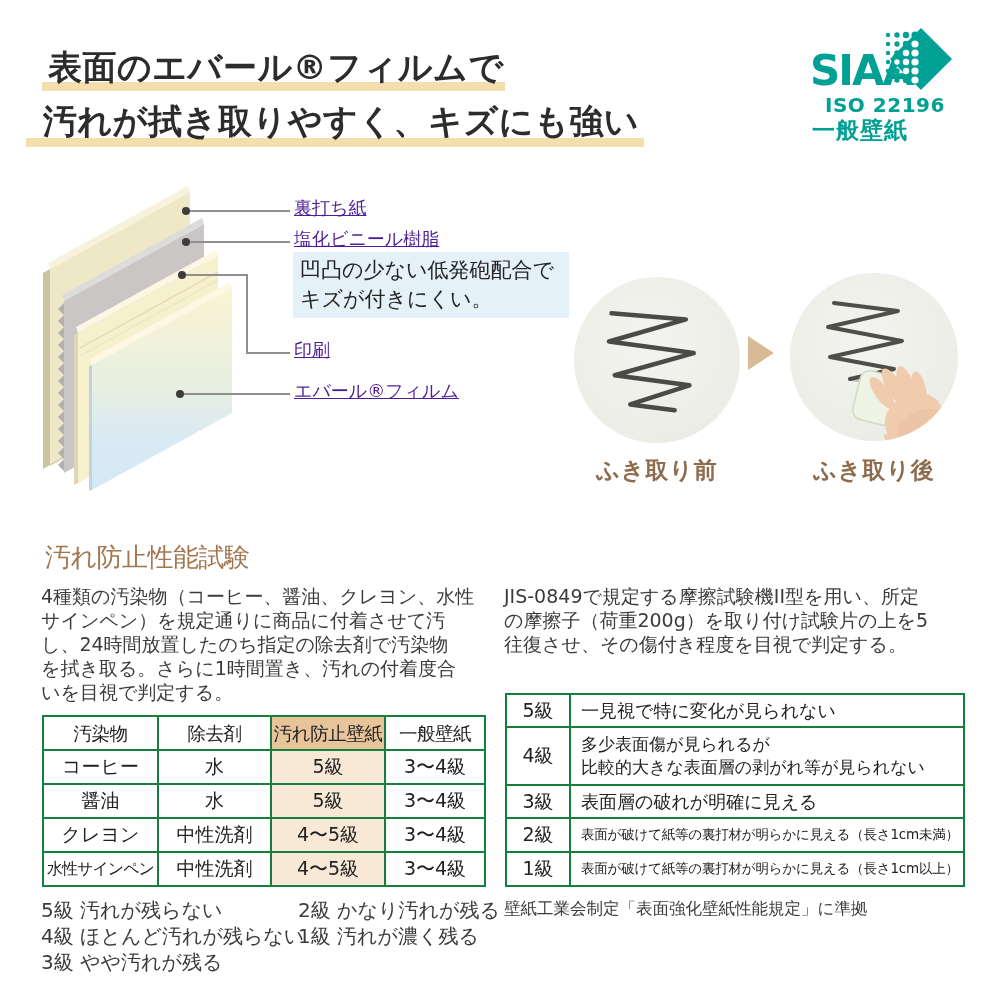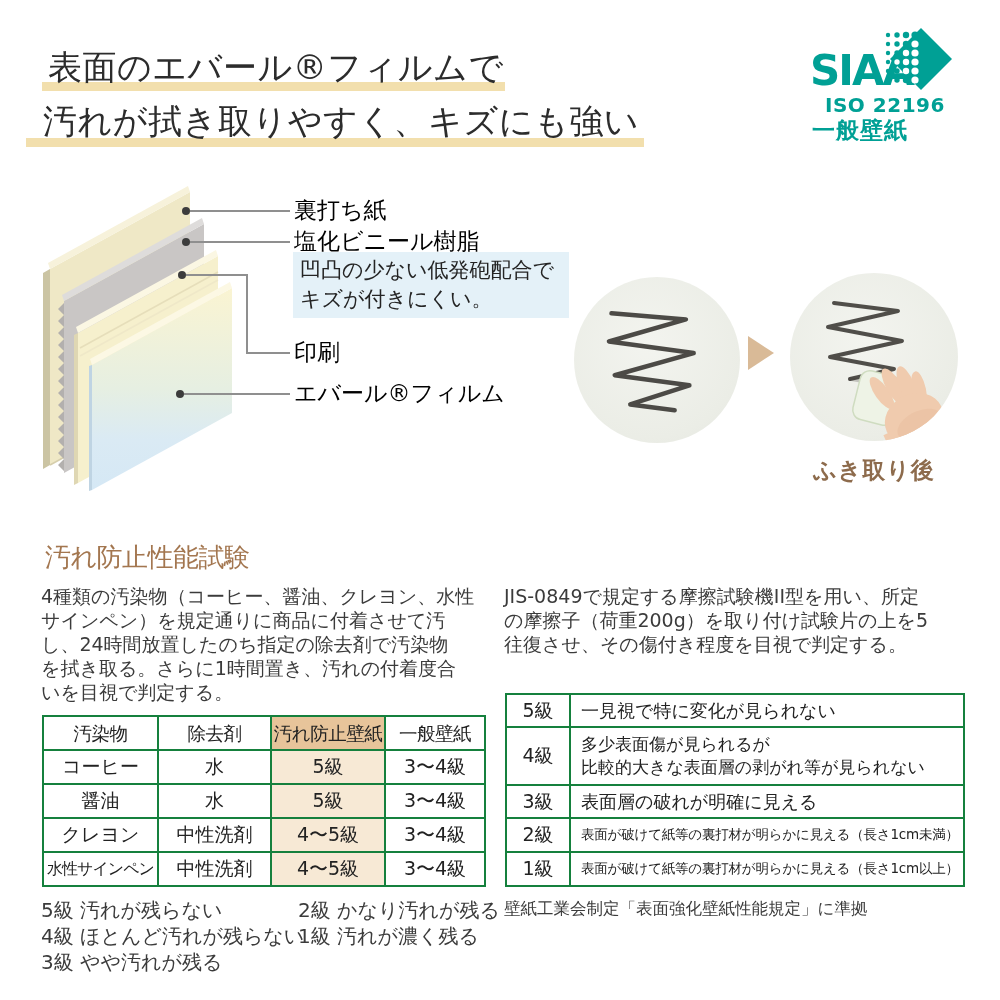--- a/index.html
+++ b/index.html
@@ -1,29 +1,29 @@
 <!DOCTYPE html>
 <html><head>
 <meta charset="utf-8">
 <style>
   html,body{margin:0;padding:0;background:#fff;}
   #canvas{position:relative;width:1000px;height:1000px;background:#ffffff;overflow:hidden;
           font-family:"DejaVu Sans","Liberation Sans",sans-serif;color:#333;}
   .abs{position:absolute;}
 
   
-  .title-line{font-size:34px;font-weight:normal;color:#2c2c2c;letter-spacing:0.5px;white-space:nowrap;z-index:2;}
+  .title-line{font-size:34px;font-weight:bold;color:#2c2c2c;letter-spacing:0.5px;white-space:nowrap;z-index:2;}
   .title-bar{height:9px;background:#F2DFAD;z-index:1;}
 
   .siaa-text{font-size:42px;font-weight:bold;color:#00A095;letter-spacing:-2px;line-height:1;z-index:1;}
   .siaa-iso{font-size:20px;font-weight:bold;color:#00A095;letter-spacing:0.5px;margin-left:12px;}
   .siaa-label{font-size:23px;font-weight:bold;color:#00A095;letter-spacing:1px;}
 
   
-  .diagram-label{font-size:23px;color:#000000;white-space:nowrap;line-height:1.2;}
+  .diagram-label{font-size:18px;color:#4c1d95;white-space:nowrap;line-height:1.2;text-decoration:underline;}
   .note-box{background:#E4F1F8;font-size:21px;color:#242424;line-height:29px;
             padding:4px 7px;white-space:pre-line;width:262px;}
 
   
   .photo-circle{border-radius:50%;background:radial-gradient(circle at 45% 40%, #F3F4EF 0%, #EBEDE6 70%, #E4E6DF 100%);}
   .wipe-label{font-size:23px;font-weight:bold;color:#8D6B4C;text-align:center;letter-spacing:1px;}
   .wipe-arrow{width:0;height:0;border-top:17px solid transparent;border-bottom:17px solid transparent;
               border-left:26px solid #D9BA97;}
 
   
@@ -179,20 +179,21 @@
           <ellipse cx="117" cy="113" rx="7.5" ry="21" transform="rotate(-22 117 113)"></ellipse>
           <ellipse cx="129" cy="117" rx="7" ry="19" transform="rotate(-12 129 117)"></ellipse>
           <ellipse cx="124" cy="146" rx="30" ry="25" transform="rotate(-25 124 146)"></ellipse>
           <rect x="100" y="148" width="58" height="44" transform="rotate(-25 129 170)"></rect>
         </g>
         <ellipse cx="130" cy="152" rx="24" ry="14" fill="#E5B897" opacity="0.35" transform="rotate(-25 130 152)"></ellipse>
       </g>
     </svg>
   </div>
 
+  <div class="abs wipe-label" style="left:574px;top:455px;width:166px;">ふき取り前</div>
   <div class="abs section-heading" style="left:45px;top:540px;">汚れ防止性能試験</div>
 
   <div class="abs wipe-label" style="left:790px;top:455px;width:168px;">ふき取り後</div>
   <div class="abs body-text" style="left:41px;top:584px;width:455px;">4種類の汚染物（コーヒー、醤油、クレヨン、水性
 サインペン）を規定通りに商品に付着させて汚
 し、24時間放置したのち指定の除去剤で汚染物
 を拭き取る。さらに1時間置き、汚れの付着度合
 いを目視で判定する。</div>
 
   <table class="abs stain-table" style="left:42px;top:715px;">

